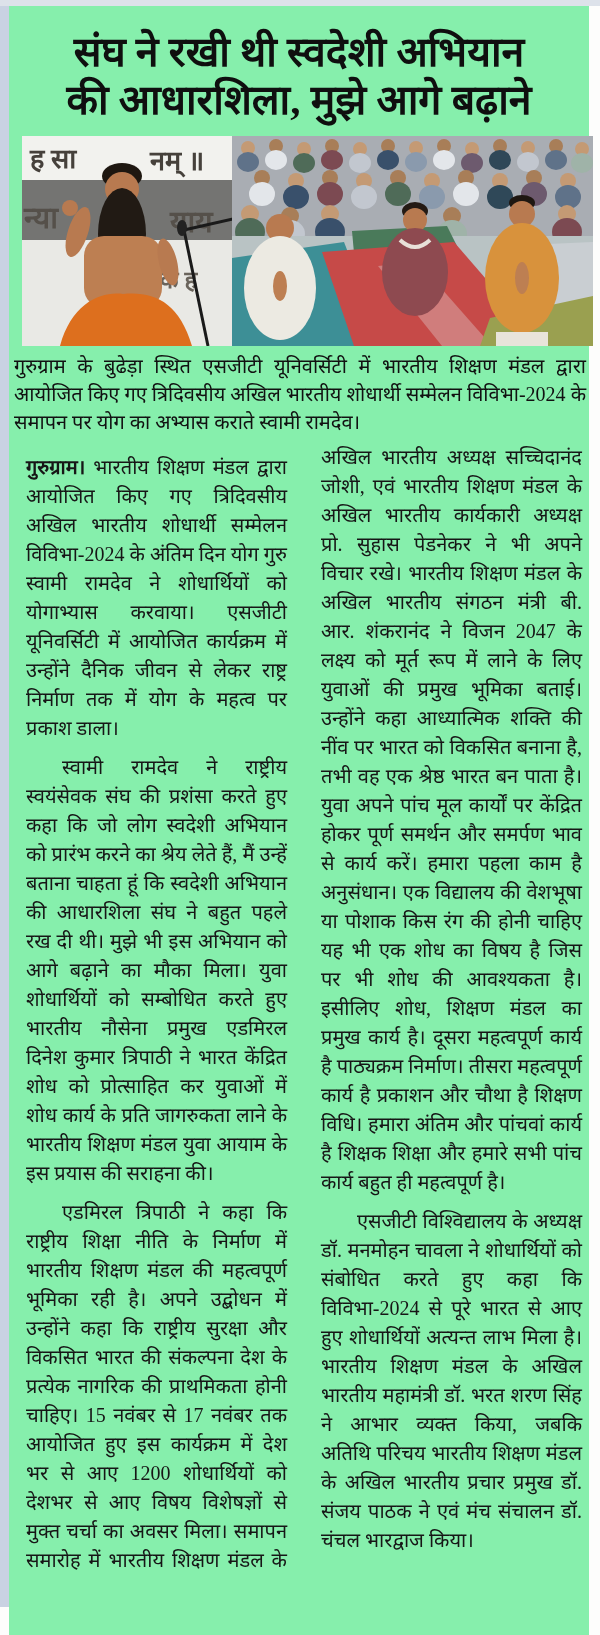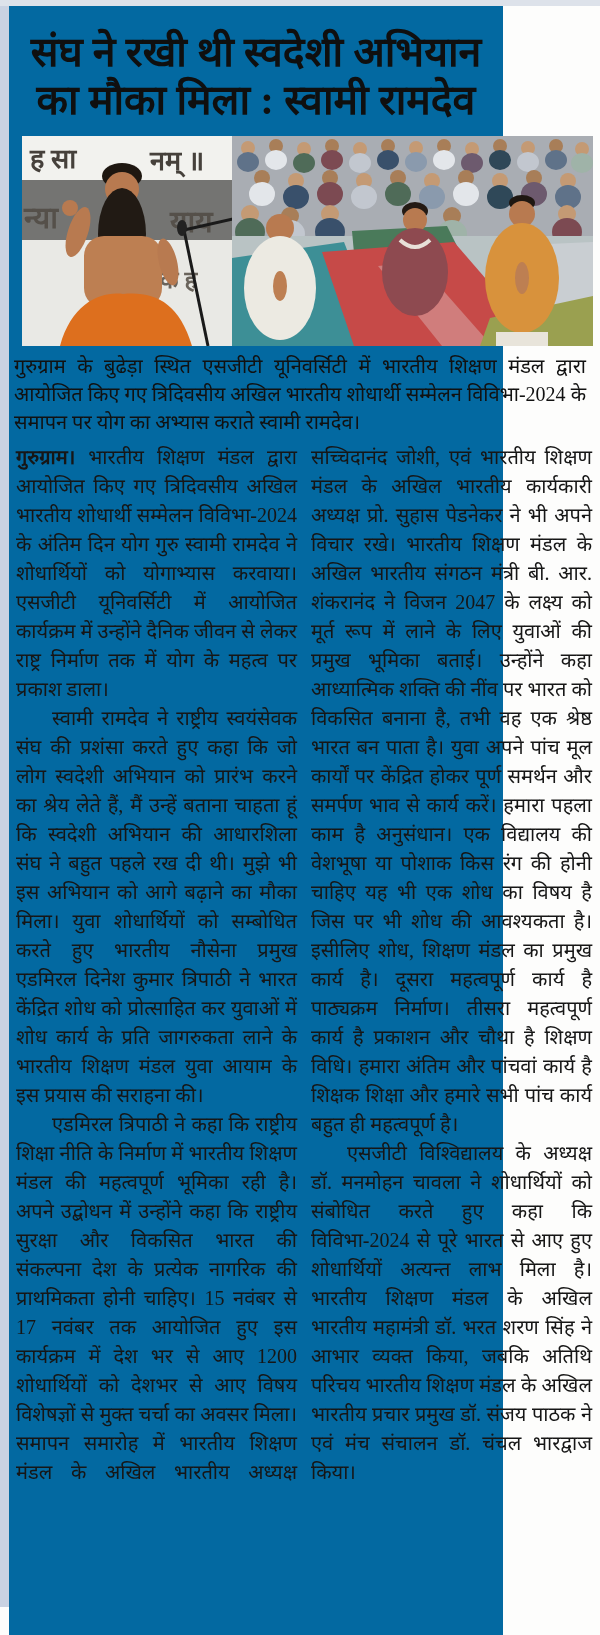--- a/index.html
+++ b/index.html
@@ -4,21 +4,21 @@
 <style>
   html,body{margin:0;padding:0;}
   body{
     width:600px;height:1635px;position:relative;overflow:hidden;
     background:#fdfdfc;
     font-family:"Liberation Serif","DejaVu Serif",serif;
     color:#131313;
   }
   .edge-top{position:absolute;top:0;left:0;width:600px;height:6px;background:#dde2ea;}
   .edge-left{position:absolute;top:6px;left:0;width:9px;height:1601px;background:#c9d2e2;}
-  .sheet{position:absolute;left:9px;top:6px;width:494px;height:1629px;background:#0369a1;}
+  .sheet{position:absolute;left:9px;top:6px;width:580px;height:1629px;background:#86efac;}
 
   .headline{
     padding:22px 18px 6px 18px;
     text-align:center;
     font-weight:700;
     font-size:41px;
     line-height:48px;
     letter-spacing:0px;
     color:#0f0f0f;
   }
@@ -41,36 +41,36 @@
     margin:7px 8px 0 7px;
     width:576px;
     column-count:2;
     column-gap:14px;
     column-fill:balance;
     font-size:20px;
     line-height:29px;
     text-align:justify;
     color:#161616;
   }
-  .body-text p{margin:0;padding:0;}
+  .body-text p{margin:10px;padding:0;}
   .body-text p.indent{text-indent:36px;}
   .dateline{font-weight:700;}
   svg text{font-family:"Liberation Serif","DejaVu Serif",serif;}
 </style>
 </head>
 <body>
 
 <div class="edge-top"></div>
 <div class="edge-left"></div>
 
 <div class="sheet">
 
   <div class="headline">
     <div>संघ ने रखी थी स्वदेशी अभियान</div>
-    <div>का मौका मिला : स्वामी रामदेव</div>
+    <div>की आधारशिला, मुझे आगे बढ़ाने</div>
   </div>
 
   <div class="photo-wrap">
     <svg width="571" height="210" viewBox="0 0 571 210">
 
       <g>
         <rect x="0" y="0" width="210" height="210" fill="#e9e9e5"></rect>
         <rect x="0" y="0" width="210" height="44" fill="#f2f2ee"></rect>
         <rect x="0" y="44" width="210" height="60" fill="#ececе8" opacity="0.5"></rect>
         <text x="8" y="32" font-size="27" font-weight="bold" fill="#46413b">ह सा</text>

